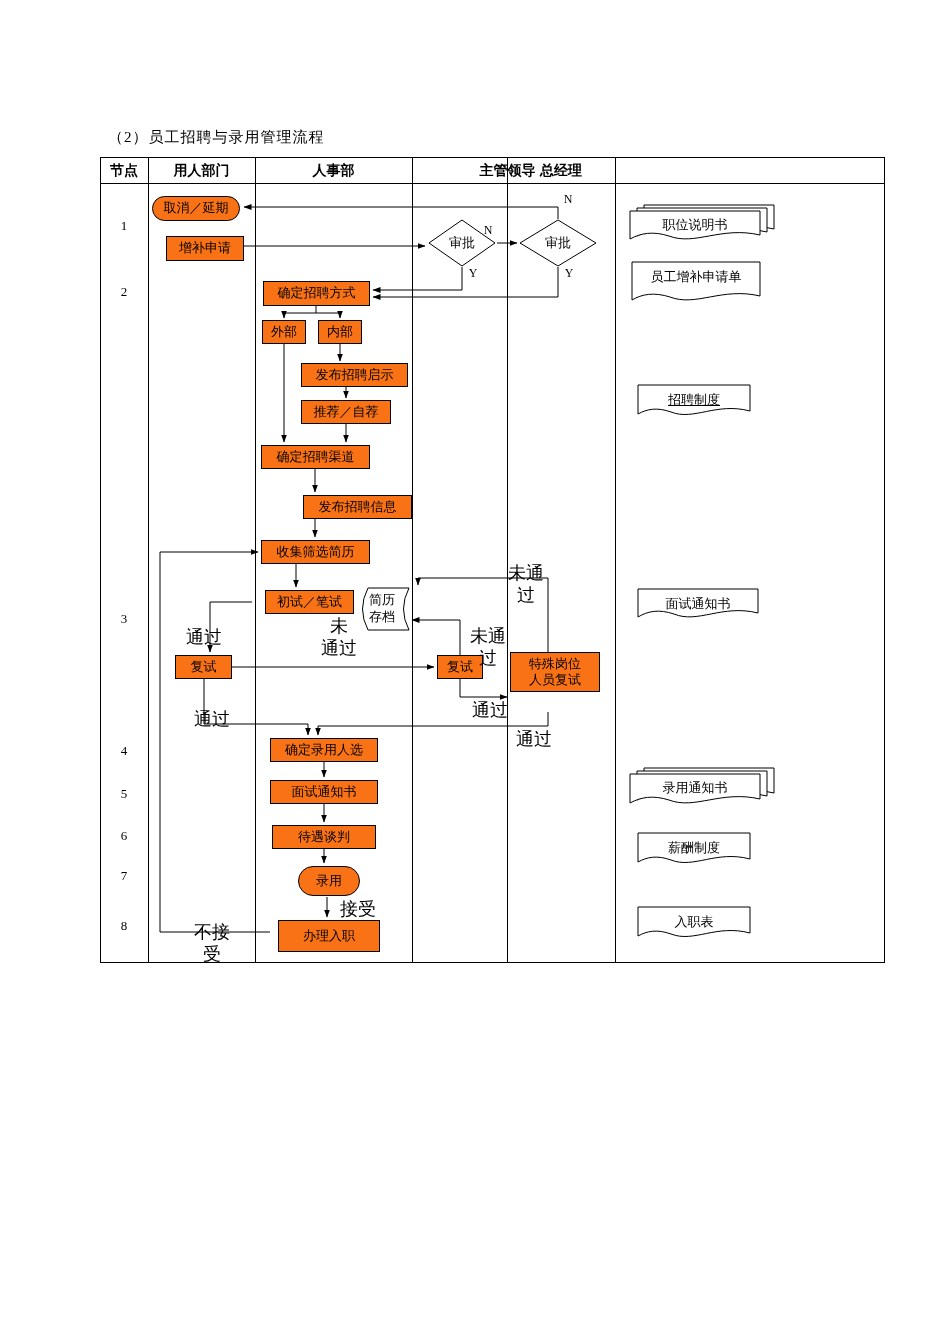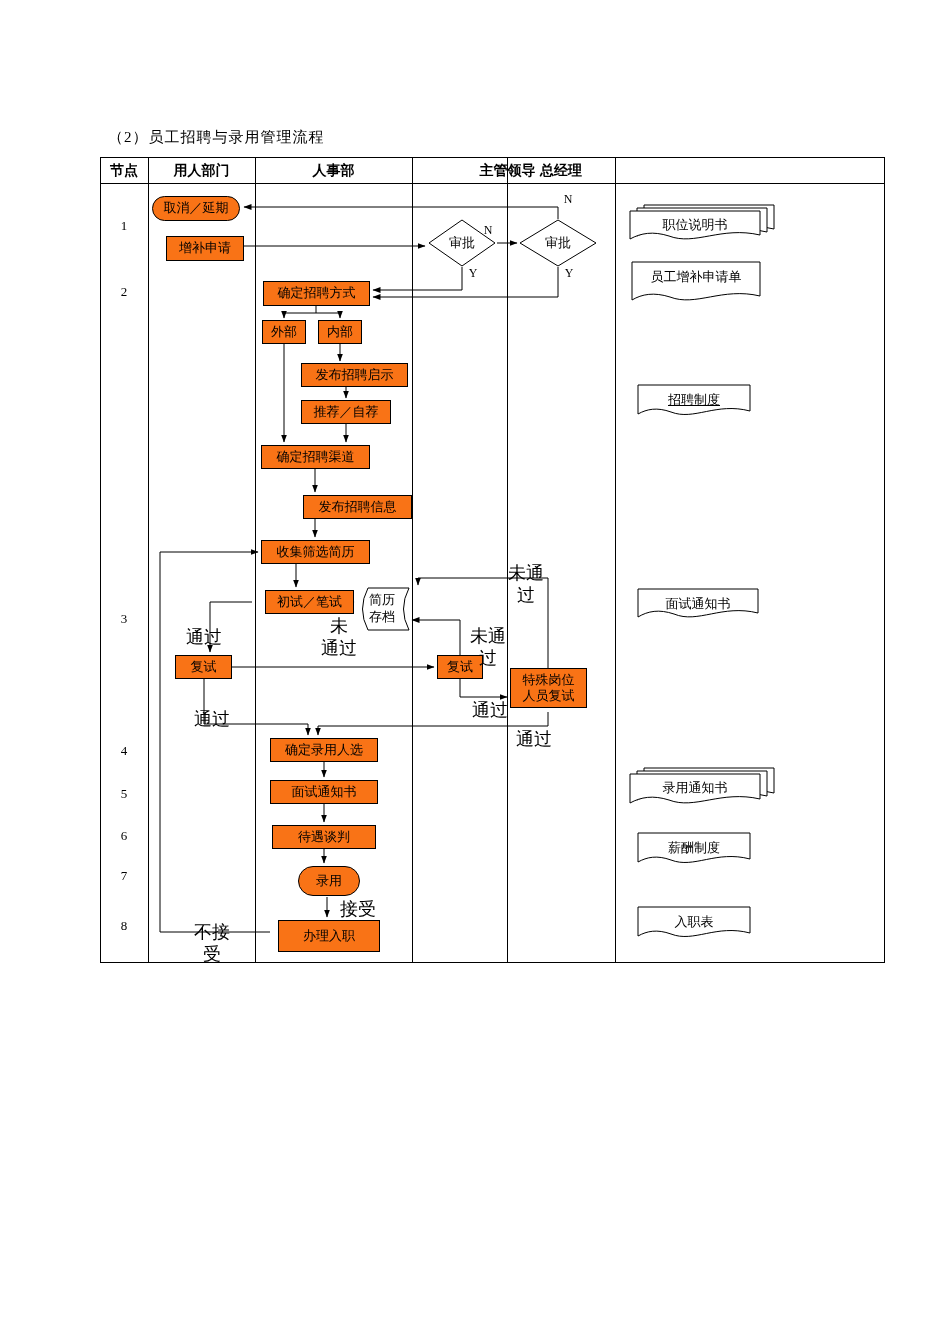--- a/index.html
+++ b/index.html
@@ -125,21 +125,21 @@
   <div class="box" style="left:262px;top:320px;width:44px;height:24px;">外部</div>
   <div class="box" style="left:318px;top:320px;width:44px;height:24px;">内部</div>
   <div class="box" style="left:301px;top:363px;width:107px;height:24px;">发布招聘启示</div>
   <div class="box" style="left:301px;top:400px;width:90px;height:24px;">推荐／自荐</div>
   <div class="box" style="left:261px;top:445px;width:109px;height:24px;">确定招聘渠道</div>
   <div class="box" style="left:261px;top:495px;width:109px;height:24px;margin-left:42px;">发布招聘信息</div>
   <div class="box" style="left:261px;top:540px;width:109px;height:24px;">收集筛选简历</div>
   <div class="box" style="left:252px;top:590px;width:89px;height:24px;margin-left:13px;">初试／笔试</div>
   <div class="box" style="left:175px;top:655px;width:57px;height:24px;">复试</div>
   <div class="box" style="left:437px;top:655px;width:46px;height:24px;">复试</div>
-  <div class="box" style="left:510px;top:668px;width:77px;height:40px;">
+  <div class="box" style="left:510px;top:652px;width:90px;height:40px;">
     <span>特殊岗位</span>
     <span>人员复试</span>
   </div>
   <div class="box" style="left:270px;top:738px;width:108px;height:24px;">确定录用人选</div>
   <div class="box" style="left:270px;top:780px;width:108px;height:24px;">面试通知书</div>
   <div class="box" style="left:272px;top:825px;width:104px;height:24px;">待遇谈判</div>
   <div class="box ellipse" style="left:298px;top:866px;width:62px;height:30px;">录用</div>
   <div class="box" style="left:278px;top:920px;width:102px;height:32px;">办理入职</div>
 
   <div class="overlaytext" style="left:442px;top:234px;width:40px;height:18px;">审批</div>

